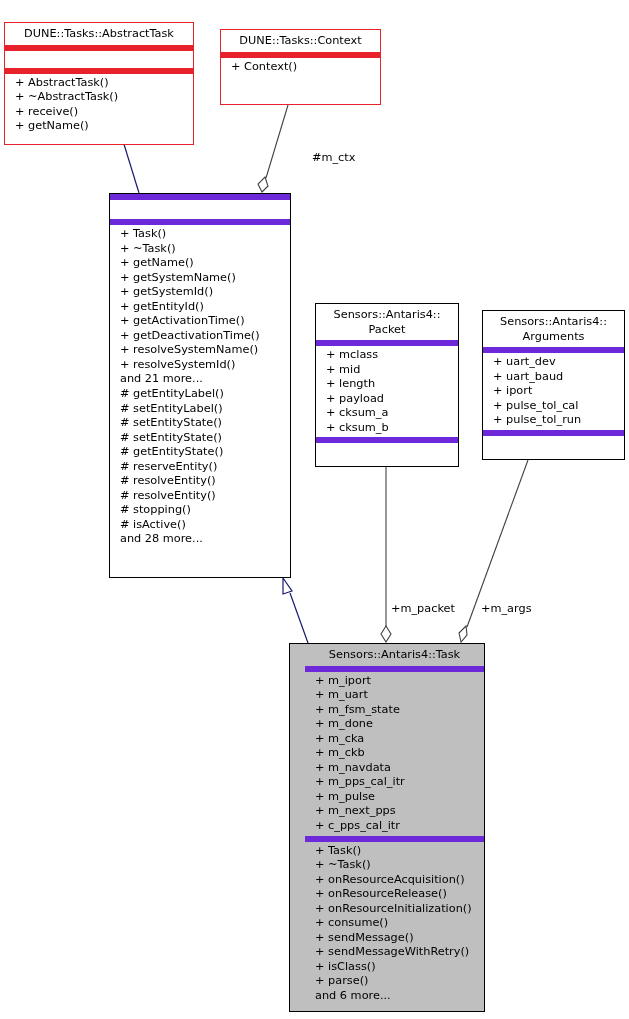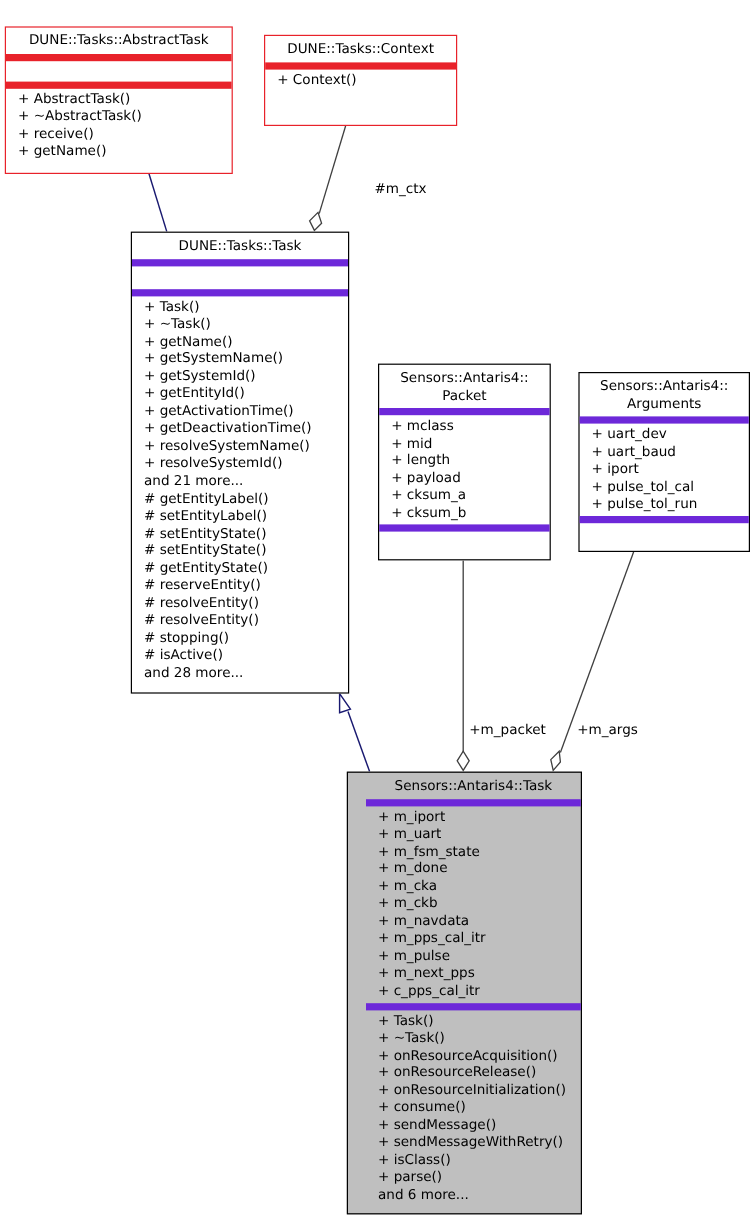--- a/index.html
+++ b/index.html
@@ -57,23 +57,20 @@
 <div class="cls red" style="left:220px;top:29px;width:161px;height:76px;">
   <div class="title">
       <span class="ln">DUNE::Tasks::Context</span>
     </div>
   <div class="sec meths">
       <span class="mem">+ Context()</span>
     </div>
 </div>
 
 <div class="cls" style="left:109px;top:193px;width:182px;height:385px;">
-  <div class="title">
-      <span class="ln">DUNE::Tasks::Task</span>
-    </div>
   <div class="sec attrs" style="height:25px;"></div>
   <div class="sec meths">
       <span class="mem">+ Task()</span>
       <span class="mem">+ ~Task()</span>
       <span class="mem">+ getName()</span>
       <span class="mem">+ getSystemName()</span>
       <span class="mem">+ getSystemId()</span>
       <span class="mem">+ getEntityId()</span>
       <span class="mem">+ getActivationTime()</span>
       <span class="mem">+ getDeactivationTime()</span>

